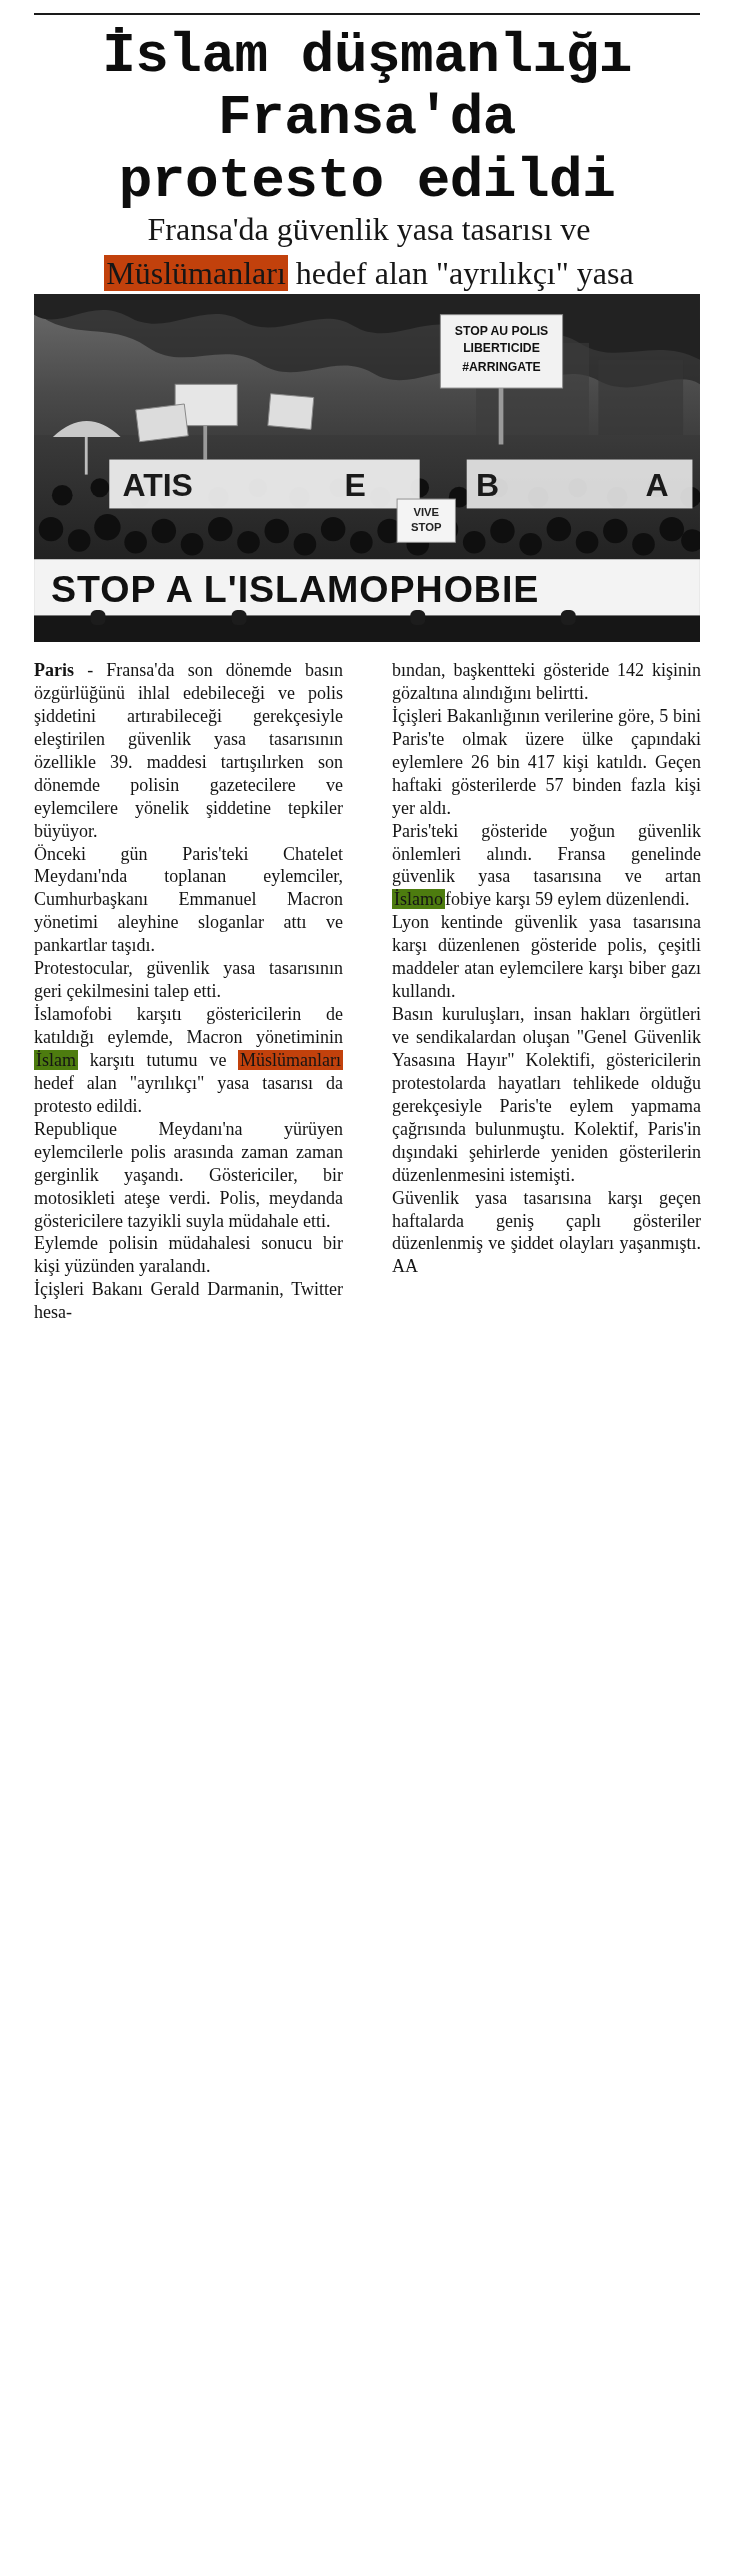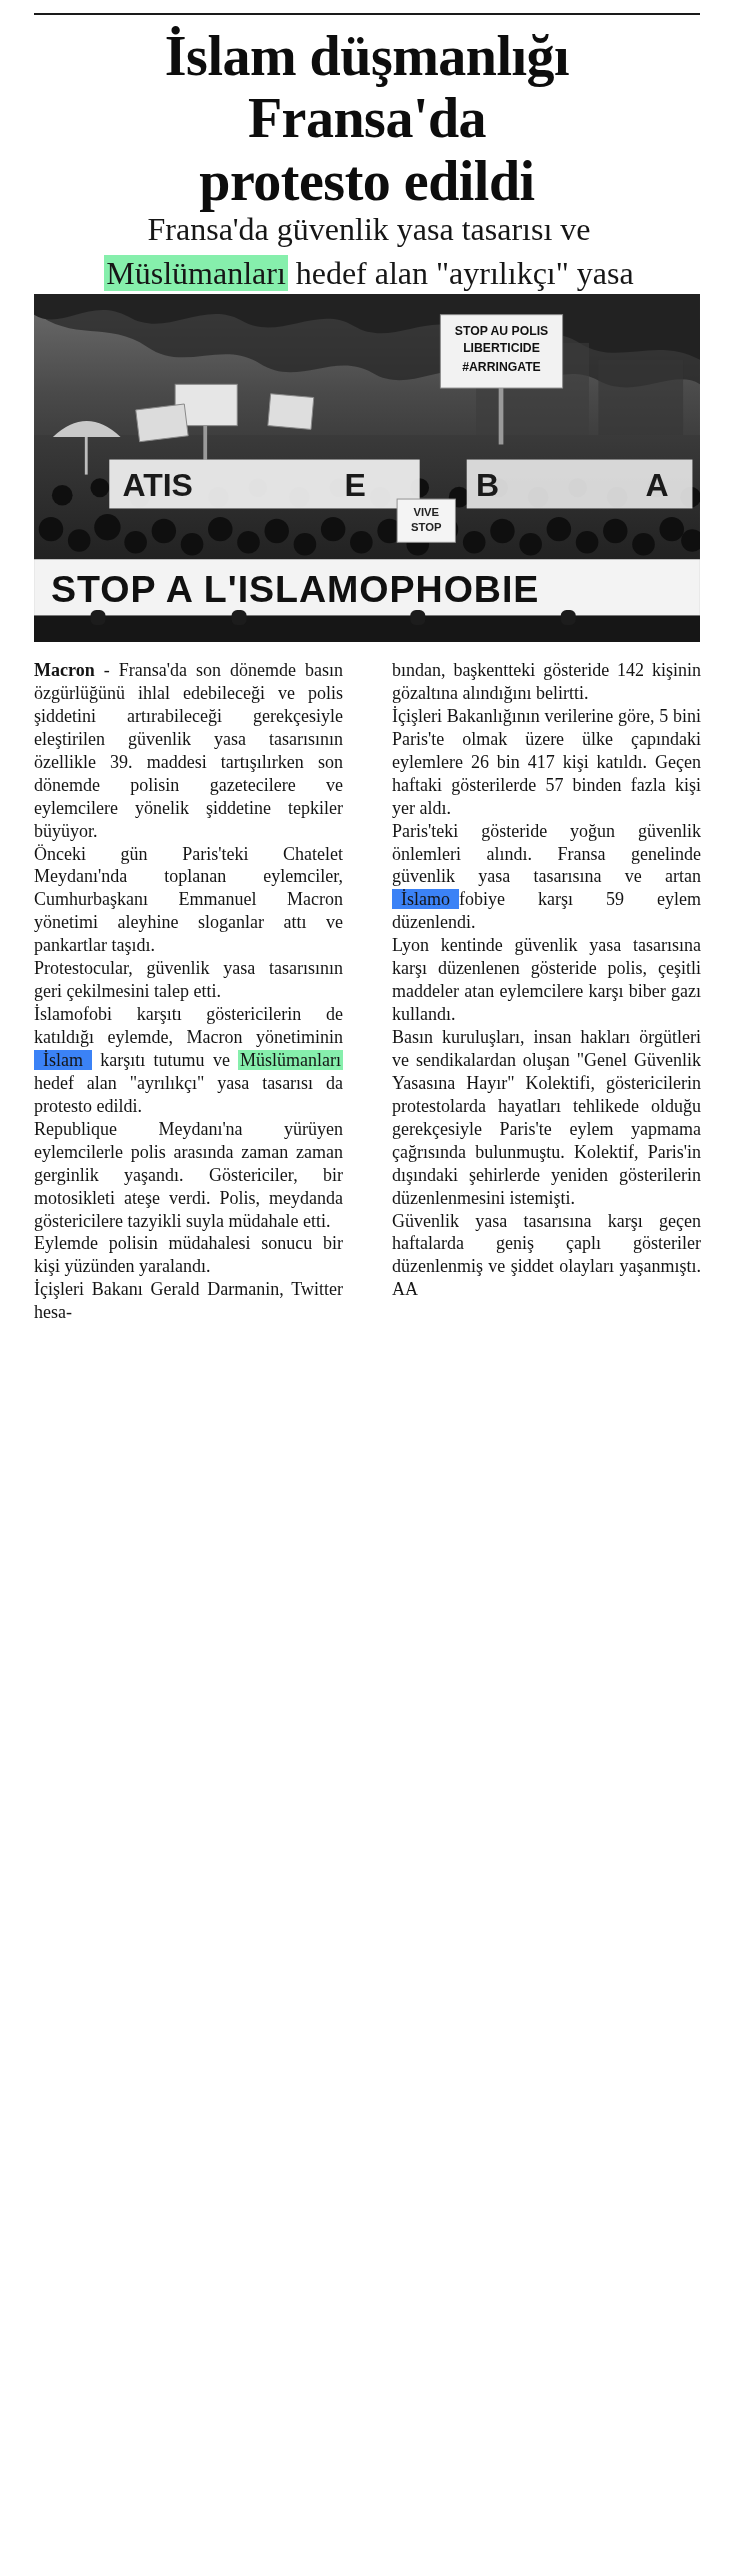--- a/index.html
+++ b/index.html
@@ -27,21 +27,21 @@
     height: 1.9px;
     background: #1a1a1a;
   }
   
   .headline {
     position: absolute;
     left: 34px;
     top: 24.5px;
     width: 666px;
     text-align: center;
-    font-family: Liberation Serif, serif;
+    font-family: Liberation Mono, monospace;
     font-weight: bold;
     font-size: 56px;
     line-height: 1.12;
     letter-spacing: -0.5px;
     color: #0d0d0d;
   }
   .headline .l {
     display: block;
     white-space: nowrap;
   }
@@ -54,26 +54,26 @@
     text-align: center;
     font-family: "Liberation Serif", serif;
     font-size: 32px;
     line-height: 1.38;
     color: #161616;
   }
   .subhead .l {
     display: block;
   }
   .hl-orange {
-    background: #86efac;
+    background: #c2410c;
     padding: 0 1.9px;
   }
   .hl-green {
-    background: #3b82f6;
-    padding: 0 9px;
+    background: #4d7c0f;
+    padding: 0 2px;
   }
   
   .photo {
     position: absolute;
     left: 34px;
     top: 294px;
     width: 666px;
     height: 348px;
     background: #737373;
     overflow: hidden;
@@ -261,21 +261,21 @@
         <rect x="400" y="336" width="16" height="16" rx="6"></rect>
         <rect x="560" y="336" width="16" height="16" rx="6"></rect>
       </g>
     </svg>
   </div>
 
   <div class="cols">
     <div class="gutter"></div>
 
     <div class="col left">
-      <p><span class="dateline">Macron</span><span> - Fransa'da son dönemde basın özgürlüğünü ihlal edebileceği ve polis şiddetini artırabileceği gerekçesiyle eleştirilen güvenlik yasa tasarısının özellikle 39. maddesi tartışılırken son dönemde polisin gazetecilere ve eylemcilere yönelik şiddetine tepkiler büyüyor.</span></p>
+      <p><span class="dateline">Paris</span><span> - Fransa'da son dönemde basın özgürlüğünü ihlal edebileceği ve polis şiddetini artırabileceği gerekçesiyle eleştirilen güvenlik yasa tasarısının özellikle 39. maddesi tartışılırken son dönemde polisin gazetecilere ve eylemcilere yönelik şiddetine tepkiler büyüyor.</span></p>
       <p>Önceki gün Paris'teki Chatelet Meydanı'nda toplanan eylemciler, Cumhurbaşkanı Emmanuel Macron yönetimi aleyhine sloganlar attı ve pankartlar taşıdı.</p>
       <p>Protestocular, güvenlik yasa tasarısının geri çekilmesini talep etti.</p>
       <p><span>İslamofobi karşıtı göstericilerin de katıldığı eylemde, Macron yönetiminin </span><span class="hl-green">İslam</span><span> karşıtı tutumu ve </span><span class="hl-orange">Müslümanları</span><span> hedef alan "ayrılıkçı" yasa tasarısı da protesto edildi.</span></p>
       <p>Republique Meydanı'na yürüyen eylemcilerle polis arasında zaman zaman gerginlik yaşandı. Göstericiler, bir motosikleti ateşe verdi. Polis, meydanda göstericilere tazyikli suyla müdahale etti.</p>
       <p>Eylemde polisin müdahalesi sonucu bir kişi yüzünden yaralandı.</p>
       <p>İçişleri Bakanı Gerald Darmanin, Twitter hesa-</p>
     </div>
 
     <div class="col right">
       <p>bından, başkentteki gösteride 142 kişinin gözaltına alındığını belirtti.</p>

